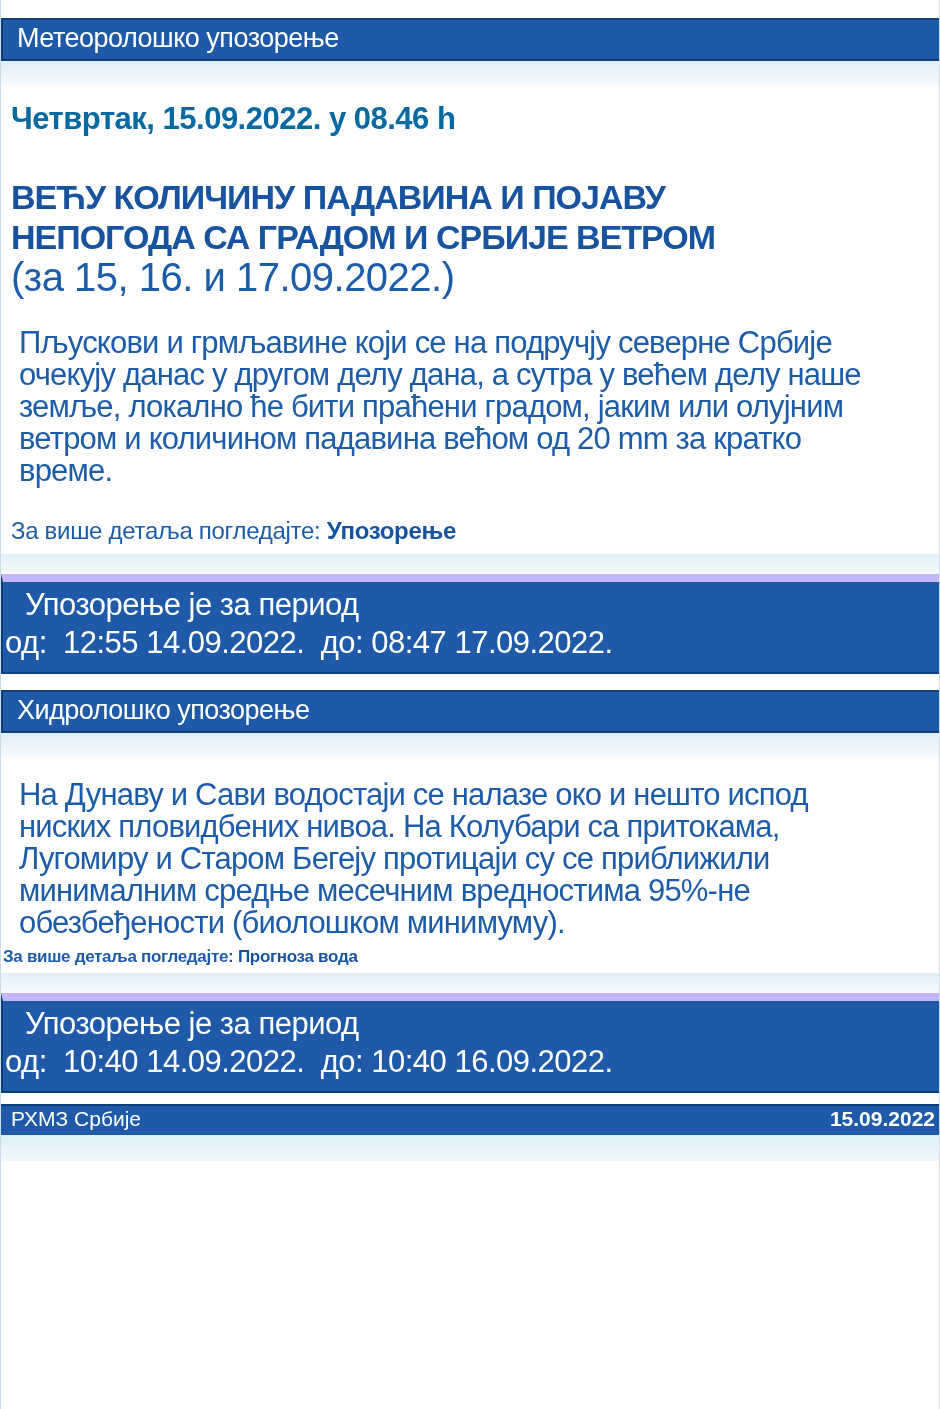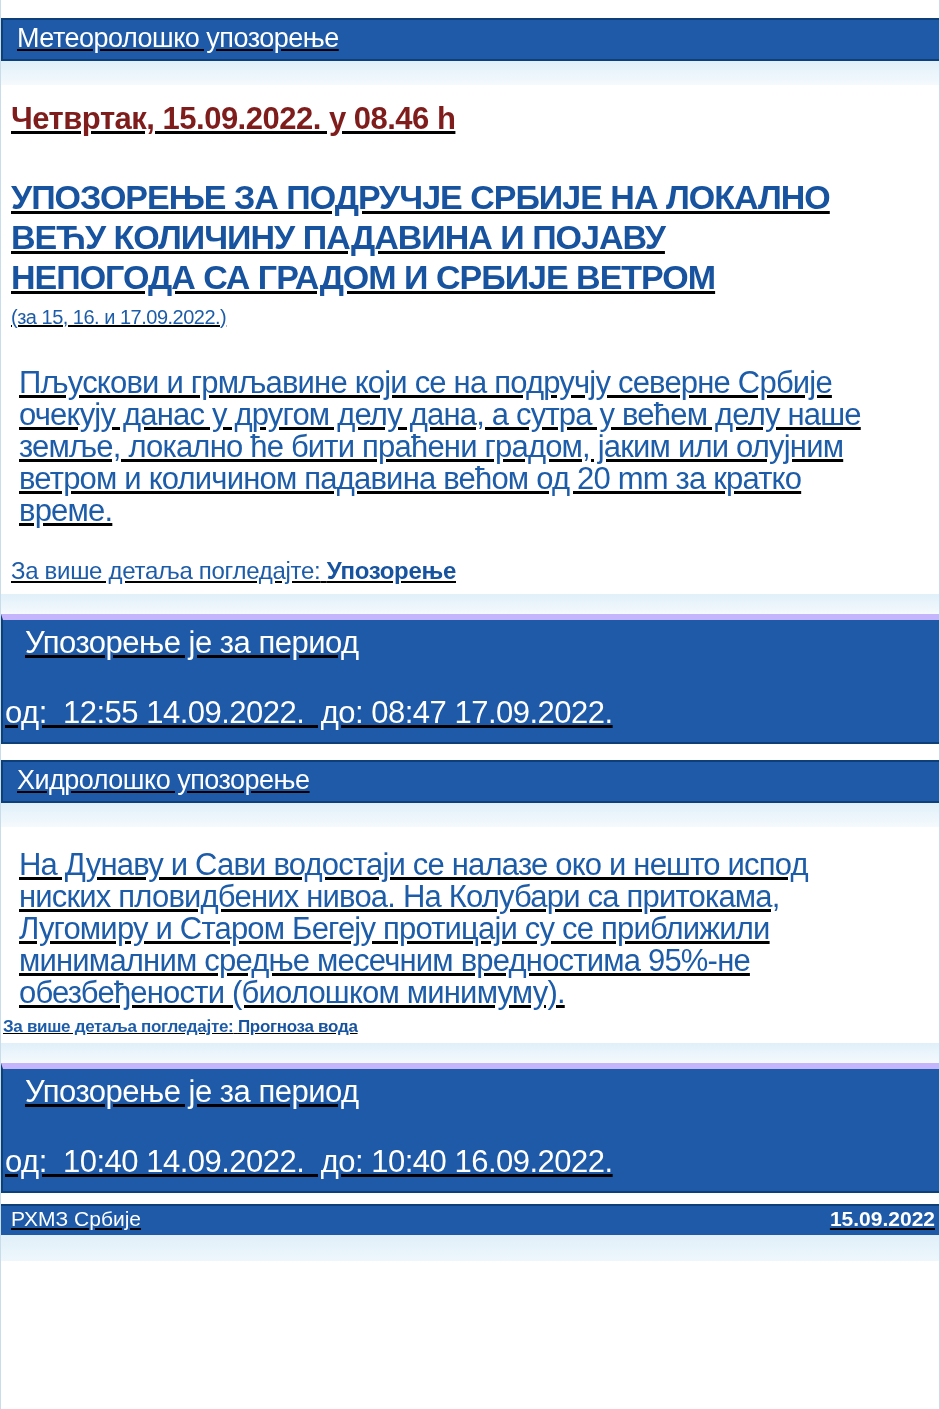--- a/index.html
+++ b/index.html
@@ -9,21 +9,20 @@
   }
   #page {
     position: relative;
     width: 940px;
     height: 1409px;
     background: #ffffff;
     overflow: hidden;
     border-left: 1px solid #c9dcea;
     border-right: 1px solid #c9dcea;
     box-sizing: border-box;
-    text-decoration: underline;
   }
   .top-gap { height: 18px; background: #ffffff; }
 
   
   .bar {
     background: #1e5aa7;
     border: 2px solid #0d3f79;
     border-right: none;
     color: #ffffff;
     padding: 3px 14px 6px 14px;
@@ -38,34 +37,34 @@
     background: linear-gradient(#e0eff9, #f5fafd);
   }
   .strip.thin { height: 20px; }
 
   .content { padding: 0 30px 0 10px; color: #1d5ca9; }
 
   .date-heading {
     margin-top: 16px;
     font-size: 31px;
     font-weight: bold;
-    color: #7f1d1d;
+    color: #0369a1;
     letter-spacing: -0.5px;
   }
 
   .warn-title {
     margin-top: 40px;
     font-size: 34px;
     font-weight: bold;
     color: #17539f;
     line-height: 40px;
     letter-spacing: -1px;
   }
   .warn-subtitle {
-    font-size: 20px;
+    font-size: 40px;
     font-weight: normal;
     color: #1d5ca9;
     line-height: 40px;
     letter-spacing: -0.5px;
   }
 
   .body-par {
     margin: 8px;
     font-size: 31px;
     line-height: 32px;
@@ -88,39 +87,38 @@
     margin-left: -8px;
     font-size: 17px;
     font-weight: bold;
   }
   .details-line.hydro .lbl { font-weight: bold; }
   .details-link { font-weight: bold; color: #17539f; cursor: pointer; text-decoration: none; }
 
   
   .period-bar {
     background: #1e5aa7;
-    border-top: 6px solid #c4b5fd;
+    border-top: 8px solid #c4b5fd;
     border-bottom: 2px solid #0d3f79;
     border-left: 2px solid #0d3f79;
     color: #ffffff;
     padding: 4px 0 10px 0;
   }
   .period-title {
     padding-left: 22px;
     font-size: 31px;
     line-height: 38px;
     letter-spacing: -0.5px;
   }
   .period-range {
     padding-left: 2px;
     font-size: 31px;
     line-height: 38px;
     letter-spacing: -0.5px;
     white-space: pre-wrap;
-    margin-top: 32px;
   }
 
   .white-gap { height: 16px; background: #ffffff; }
   .white-gap.small { height: 11px; }
 
   
   .footer-bar {
     background: #1e5aa7;
     border-top: 2px solid #0d3f79;
     color: #ffffff;
@@ -146,21 +144,20 @@
 
   <div class="bar">
     <span>Метеоролошко упозорење</span>
   </div>
   <div class="strip"></div>
 
   <div class="content">
     <div class="date-heading">Четвртак, 15.09.2022. у 08.46 h</div>
 
     <div class="warn-title">
-      <div>УПОЗОРЕЊЕ ЗА ПОДРУЧЈЕ СРБИЈЕ НА ЛОКАЛНО</div>
       <div>ВЕЋУ КОЛИЧИНУ ПАДАВИНА И ПОЈАВУ</div>
       <div>НЕПОГОДА СА ГРАДОМ И СРБИЈЕ ВЕТРОМ</div>
     </div>
     <div class="warn-subtitle">(за 15, 16. и 17.09.2022.)</div>
 
     <p class="body-par first">Пљускови и грмљавине који се на подручју северне Србије очекују данас у другом делу дана, а сутра у већем делу наше земље, локално ће бити праћени градом, јаким или олујним ветром и количином падавина већом од 20 mm за кратко време.</p>
 
     <div class="details-line">
       <span class="lbl">За више детаља погледајте:</span>
       <a class="details-link">Упозорење</a>

